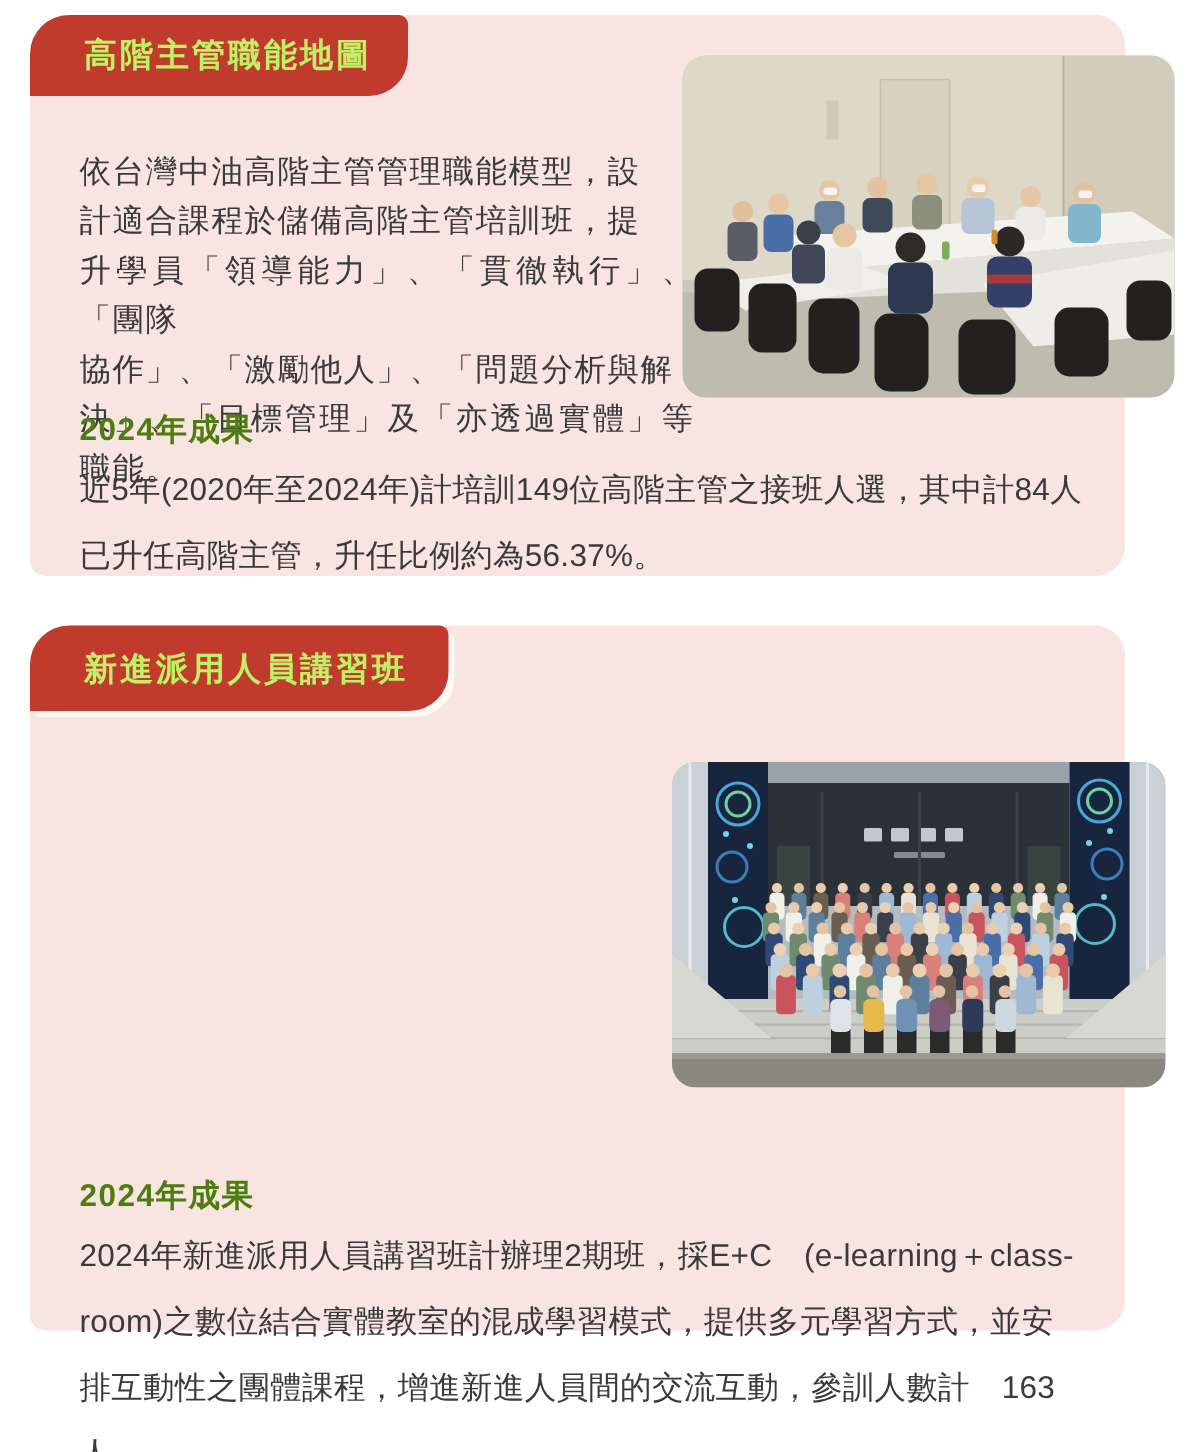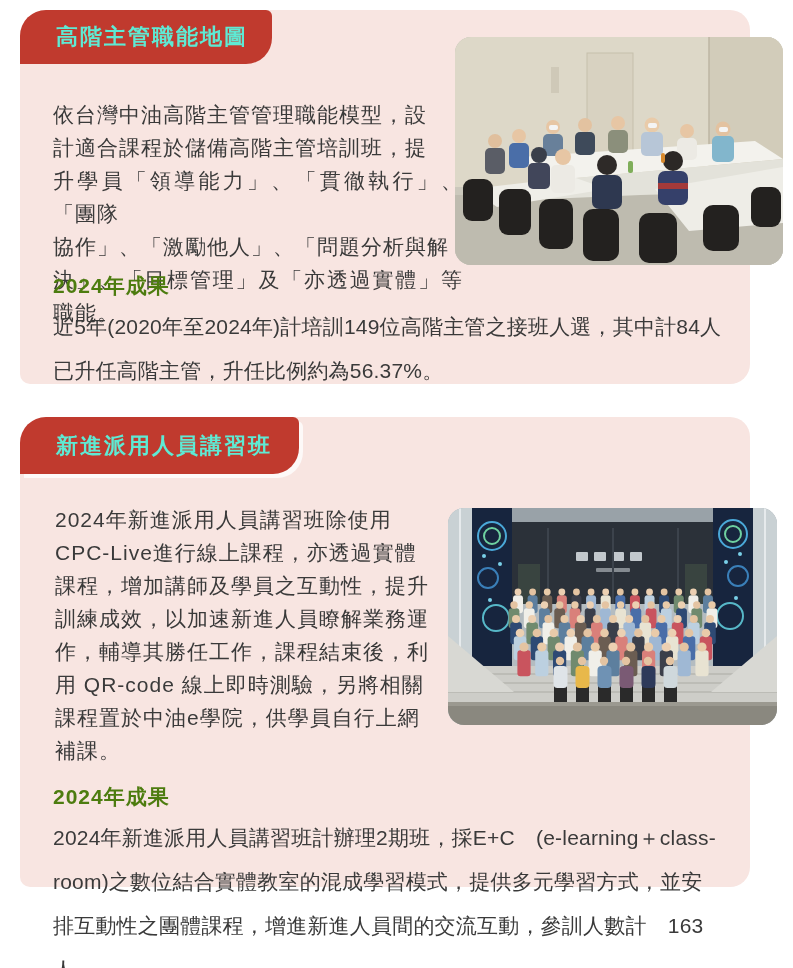--- a/index.html
+++ b/index.html
@@ -10,21 +10,21 @@
     color:#3a3a3a;
   }
   .panel{
     position:absolute; left:20px; width:730px;
     background:#f8e5e1;
   }
   .panel-1{ top:10px; height:374px; border-radius:26px 20px 20px 10px; }
   .panel-2{ top:417px; height:470px; border-radius:28px 20px 20px 10px; }
   .badge{
     position:absolute; left:0; top:0; height:54px;
-    background:#c03a2e; color:#5eead4;
+    background:#c03a2e; color:#bef264;
     display:flex; align-items:center;
     padding-left:36px; box-sizing:border-box;
     font-size:22px; font-weight:bold; letter-spacing:2px;
     border-radius:26px 6px 26px 0;
   }
   .badge-1{ width:252px; }
   .badge-2{ width:279px; height:57px; box-shadow:4px 4px 0 rgba(255,255,255,.75); }
   .body-text{
     position:absolute; margin:0;
     font-size:21px; line-height:33px; letter-spacing:1px;
@@ -142,28 +142,20 @@
       <p>近5年(2020年至2024年)計培訓149位高階主管之接班人選，其中計84人
 已升任高階主管，升任比例約為56.37%。</p>
     </div>
   </section>
 
   <section class="panel panel-2">
     <div class="badge badge-2">
       <span>新進派用人員講習班</span>
     </div>
 
-    <p class="body-text body-2">2024年新進派用人員講習班除使用
-CPC-Live進行線上課程，亦透過實體
-課程，增加講師及學員之互動性，提升
-訓練成效，以加速新進人員瞭解業務運
-作，輔導其勝任工作，課程結束後，利
-用 QR-code 線上即時測驗，另將相關
-課程置於中油e學院，供學員自行上網
-補課。</p>
 
     <figure class="photo photo-2" style="margin:0;">
       <svg id="group-svg" viewBox="0 0 329 217" preserveAspectRatio="none">
 
         <g>
           <rect width="329" height="217" fill="#b4bcc0"></rect>
           <rect x="0" y="0" width="24" height="162" fill="#c9d1d4"></rect>
           <rect x="305" y="0" width="24" height="162" fill="#c9d1d4"></rect>
           <line x1="12" y1="0" x2="12" y2="160" stroke="#e6eaec" stroke-width="2"></line>
           <line x1="317" y1="0" x2="317" y2="160" stroke="#e6eaec" stroke-width="2"></line>

